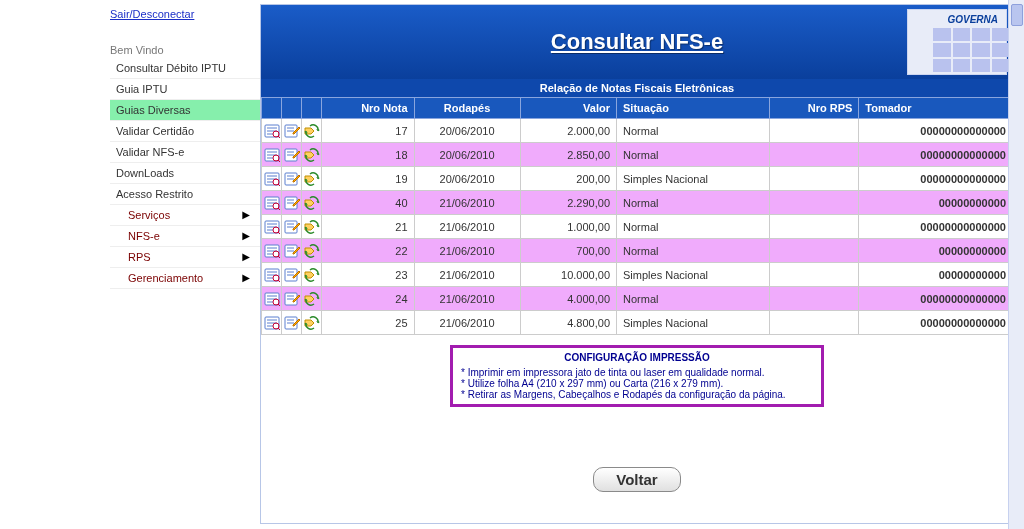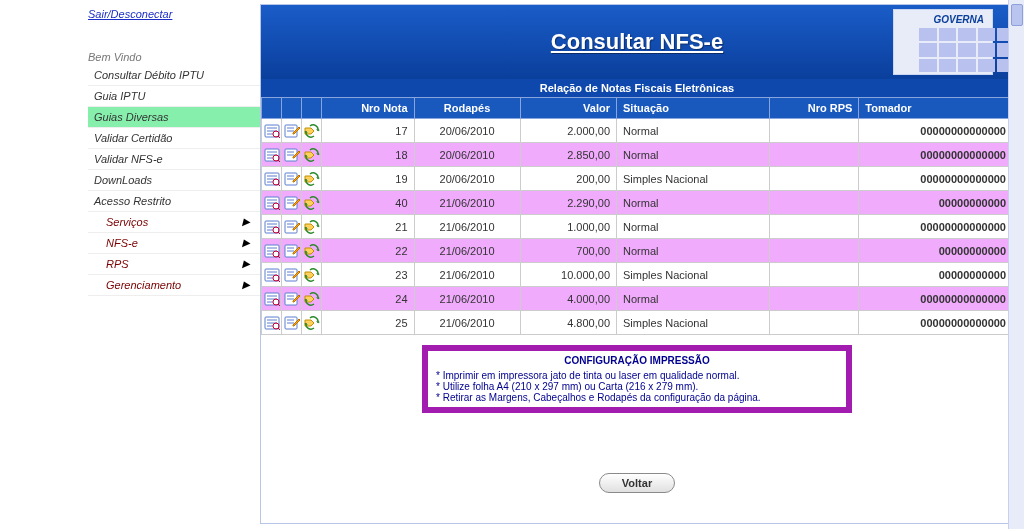--- a/index.html
+++ b/index.html
@@ -11,30 +11,29 @@
     color: #333;
     width: 1024px;
     height: 529px;
     overflow: hidden;
     position: relative;
   }
   .app { display: flex; height: 100%; }
   
   .sidebar {
     width: 260px;
-    padding: 8px 0 0 88px;
-    font-style: italic;
+    padding: 8px 0 0 110px;
   }
   .sidebar a.logout {
     color: #1a2ec7;
     text-decoration: underline;
     font-size: 11px;
   }
   .welcome {
-    margin-top: 31px;
+    margin-top: 24px;
     color: #777;
     font-size: 11px;
   }
   .menu { margin-top: 2px; }
   .menu .item {
     padding: 4px 6px;
     color: #333;
     cursor: pointer;
     position: relative;
     border-bottom: 1px solid #eee;
@@ -67,21 +66,21 @@
     font-family: "Trebuchet MS", sans-serif;
   }
   .panel-title {
     font-size: 22px;
     font-weight: bold;
     text-shadow: 1px 1px 1px rgba(0,0,0,0.4);
     text-decoration: underline;
   }
   .logo-box {
     position: absolute;
-    right: 20px; top: 4px;
+    right: 6px; top: 4px;
     width: 100px; height: 66px;
     background: #e8ecf8;
     border: 1px solid #cdd6f0;
     padding-left: 25px;
   }
   .logo-grid {
     display: grid; grid-template-columns: repeat(5,1fr); grid-template-rows: repeat(3,1fr);
     width: 96px; height: 44px; margin: 18px auto 0 auto; gap:2px;
   }
   .logo-grid div { background:#b9c2ee; }
@@ -106,36 +105,36 @@
     height: 24px;
   }
   table.nfse td.num { text-align:right; }
   table.nfse td.center { text-align:center; }
   table.nfse tr.even td { background:#f0abfc; }
   table.nfse tr.odd td { background:#fff; }
   .tomador { text-align:right; font-weight:bold; }
   .icon-cell { width:20px; text-align:center; padding:1px !important; }
   .icon { width:16px; height:16px; display:inline-block; vertical-align:middle; }
   .config-box {
-    border:6px solid #a21caf;
+    border:3px solid #a21caf;
     margin: 10px auto 0 auto;
-    width: 430px;
+    width: 374px;
     padding:4px 8px;
     font-size:10px;
     color:#000090;
   }
   .config-box .ttl { text-align:center; font-weight:bold; color:#000090; margin-bottom:4px; }
   .config-box .line::before { content:"* "; }
   .btn-row { text-align:center; margin-top:60px; }
   .btn {
     background: linear-gradient(#fff,#e0e0e0);
     border:1px solid #8a8a8a;
     border-radius:10px;
     padding:3px 22px;
-    font-size:11px;
+    font-size:15px;
     font-weight:bold;
     color:#333;
     cursor:pointer;
   }
   
   .vscroll {
     position:absolute; right:0; top:0; width:16px; height:100%;
     background:#e8ecf8; border-left:1px solid #c7d1ef;
   }
   .vscroll .thumb {

